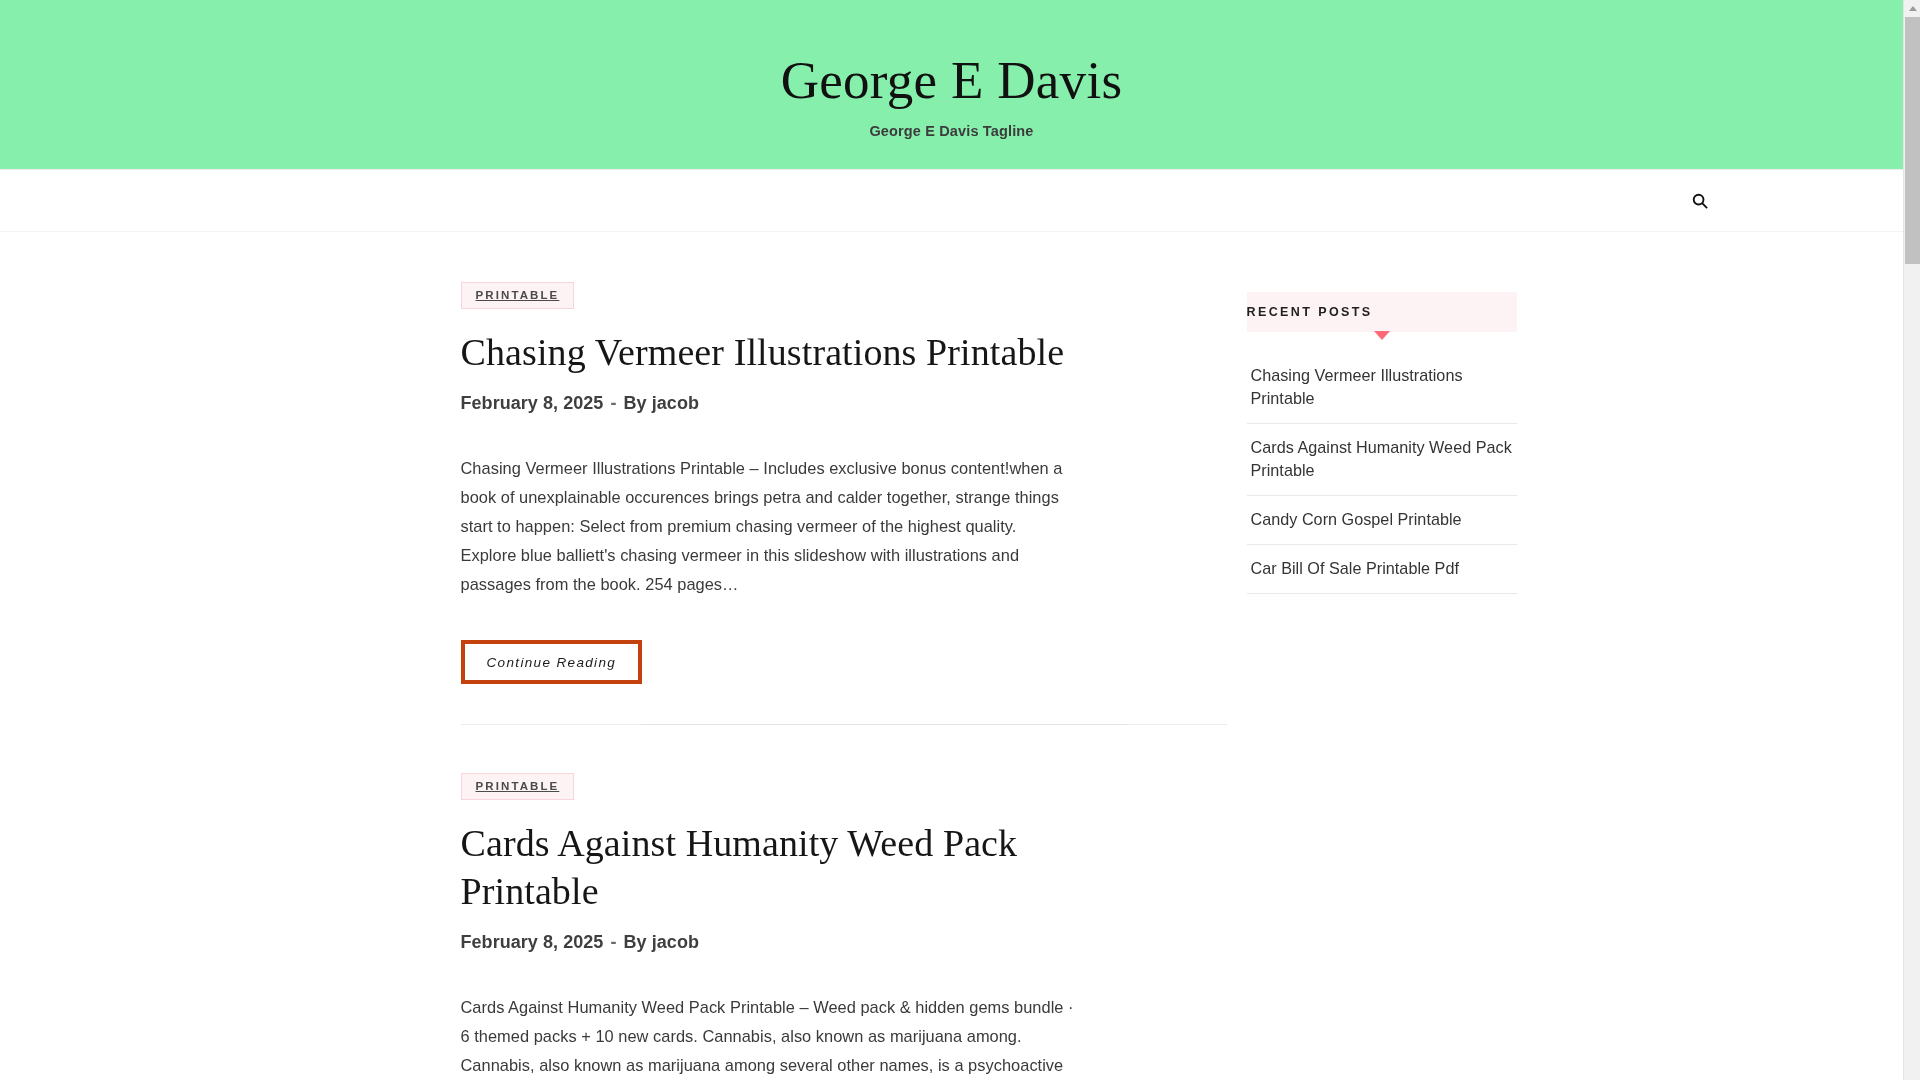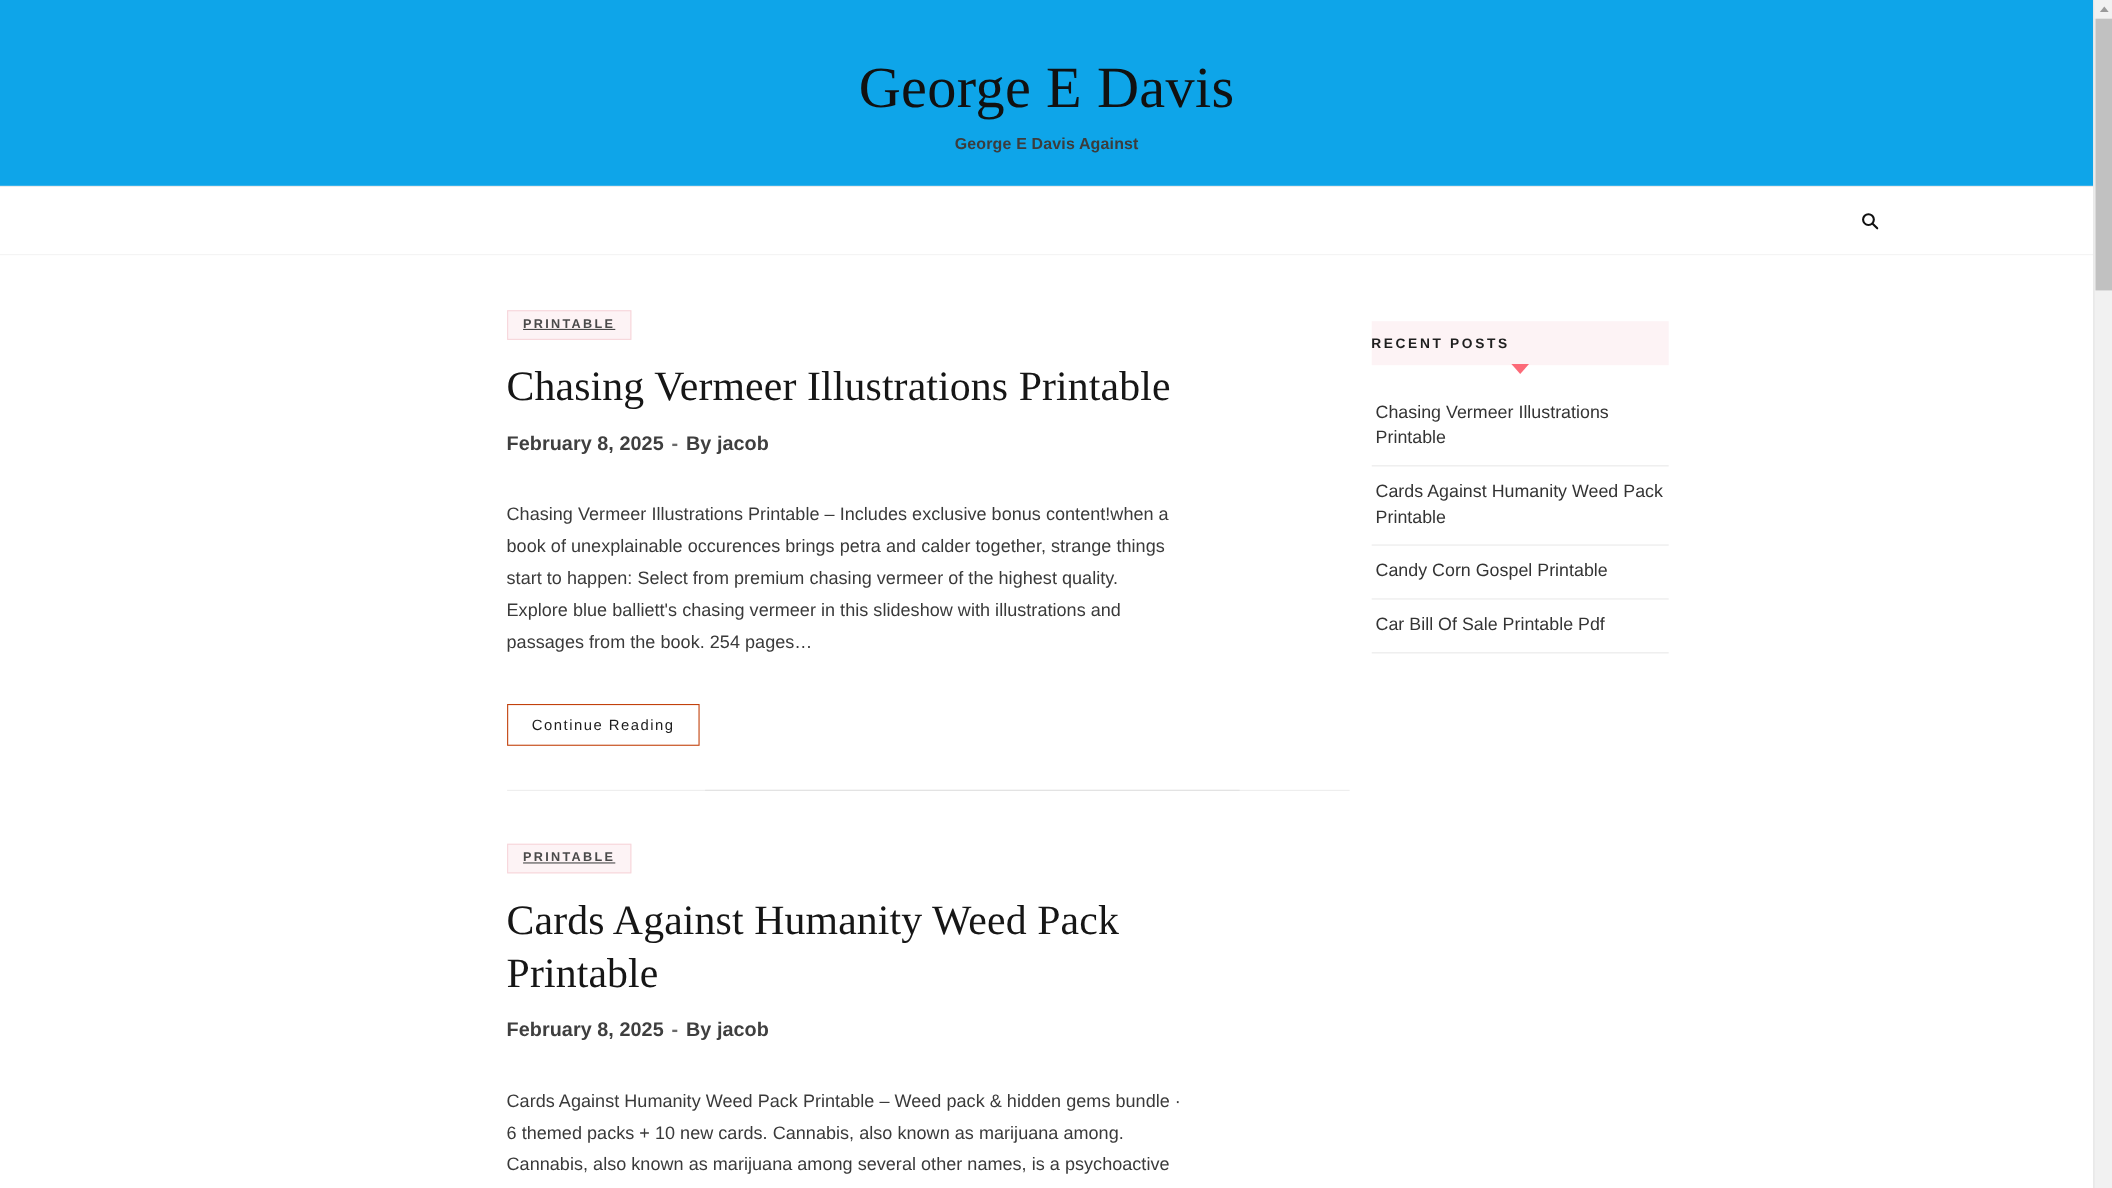--- a/index.html
+++ b/index.html
@@ -26,21 +26,21 @@
     width: 1903px;
     min-height: 1080px;
     background: #fff;
   }
 
   
   .site-header {
     padding-top: 52px;
     padding-bottom: 30px;
     text-align: center;
-    background: #0ea5e9;
+    background: #86efac;
   }
   .site-title {
     font-family: "Liberation Serif", "DejaVu Serif", serif;
     font-size: 53px;
     line-height: 1.06;
     font-weight: 400;
     letter-spacing: 0.3px;
     color: #111111;
     margin: 0;
   }
@@ -131,29 +131,30 @@
     margin-top: 40px;
     font-size: 16.4px;
     line-height: 1.78;
     color: #3a3a3a;
     letter-spacing: 0.03px;
   }
 
   .read-more {
     display: inline-block;
     margin-top: 24px;
-    border: 1px solid #c2410c;
+    border: 4px solid #c2410c;
     background: #fff;
     color: #1d1d1d;
     font-size: 13.5px;
     letter-spacing: 1.35px;
     padding: 12px 22px 11px 22px;
     line-height: 1;
     cursor: pointer;
     font-family: "Liberation Sans", sans-serif;
+    font-style: italic;
   }
 
   .post-divider {
     position: relative;
     height: 1px;
     margin: 40px 0 0 0;
     background: #ededed;
     width: 766px;
     margin-left: 0;
   }
@@ -237,21 +238,21 @@
   }
 </style>
 </head>
 <body>
 
 <div id="viewport">
   <div id="page">
 
     <header class="site-header">
       <h1 class="site-title">George E Davis</h1>
-      <div class="site-tagline">George E Davis Against</div>
+      <div class="site-tagline">George E Davis Tagline</div>
     </header>
 
     <nav class="nav-bar">
       <div class="nav-inner">
         <div class="search-toggle" title="Search">
           <svg width="16" height="16" viewBox="0 0 16 16" aria-hidden="true">
             <circle cx="6.6" cy="6.6" r="4.9" fill="none" stroke="#111" stroke-width="1.9"></circle>
             <line x1="10.4" y1="10.4" x2="14.6" y2="14.6" stroke="#111" stroke-width="1.9" stroke-linecap="round"></line>
           </svg>
         </div>

